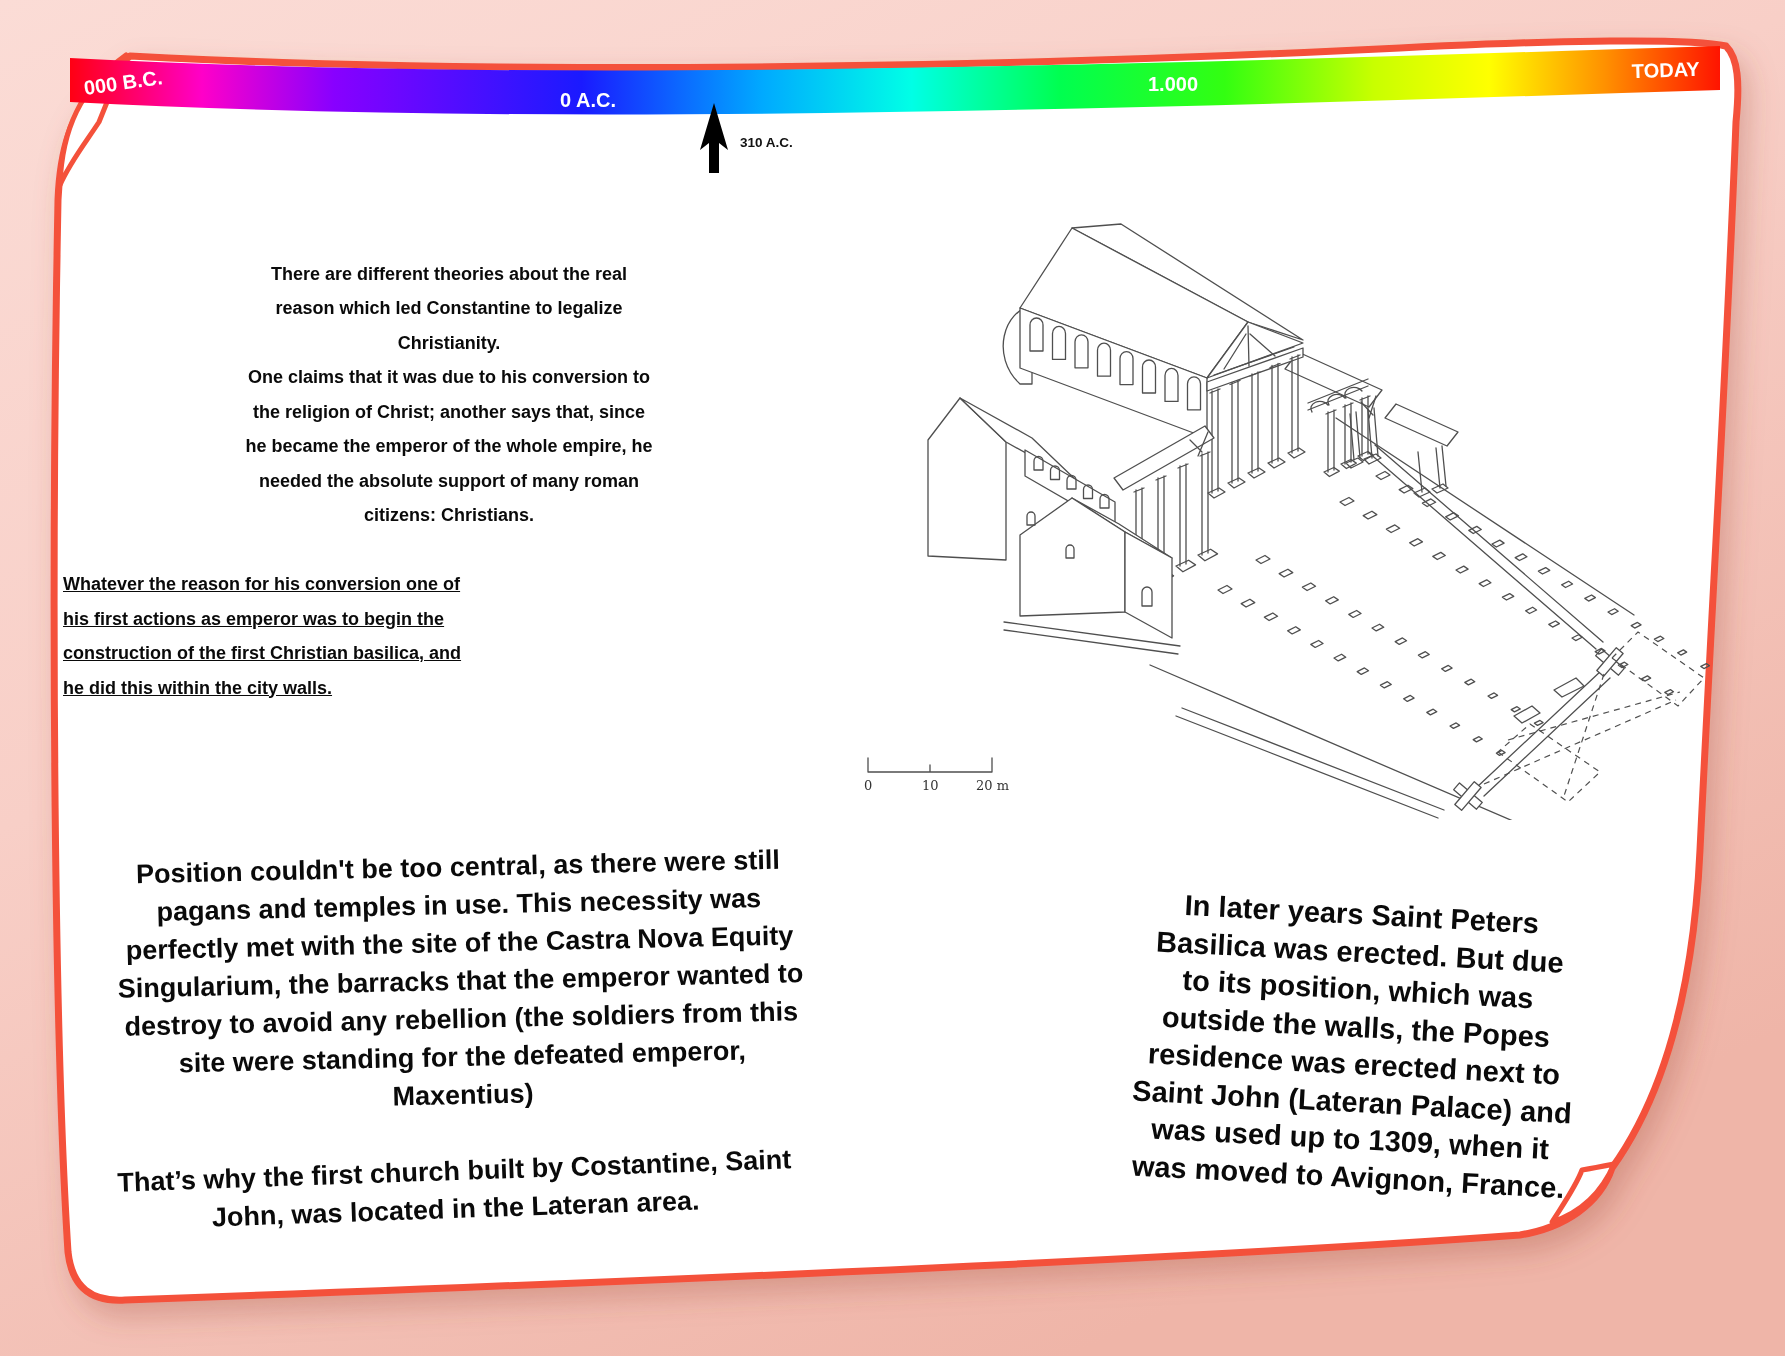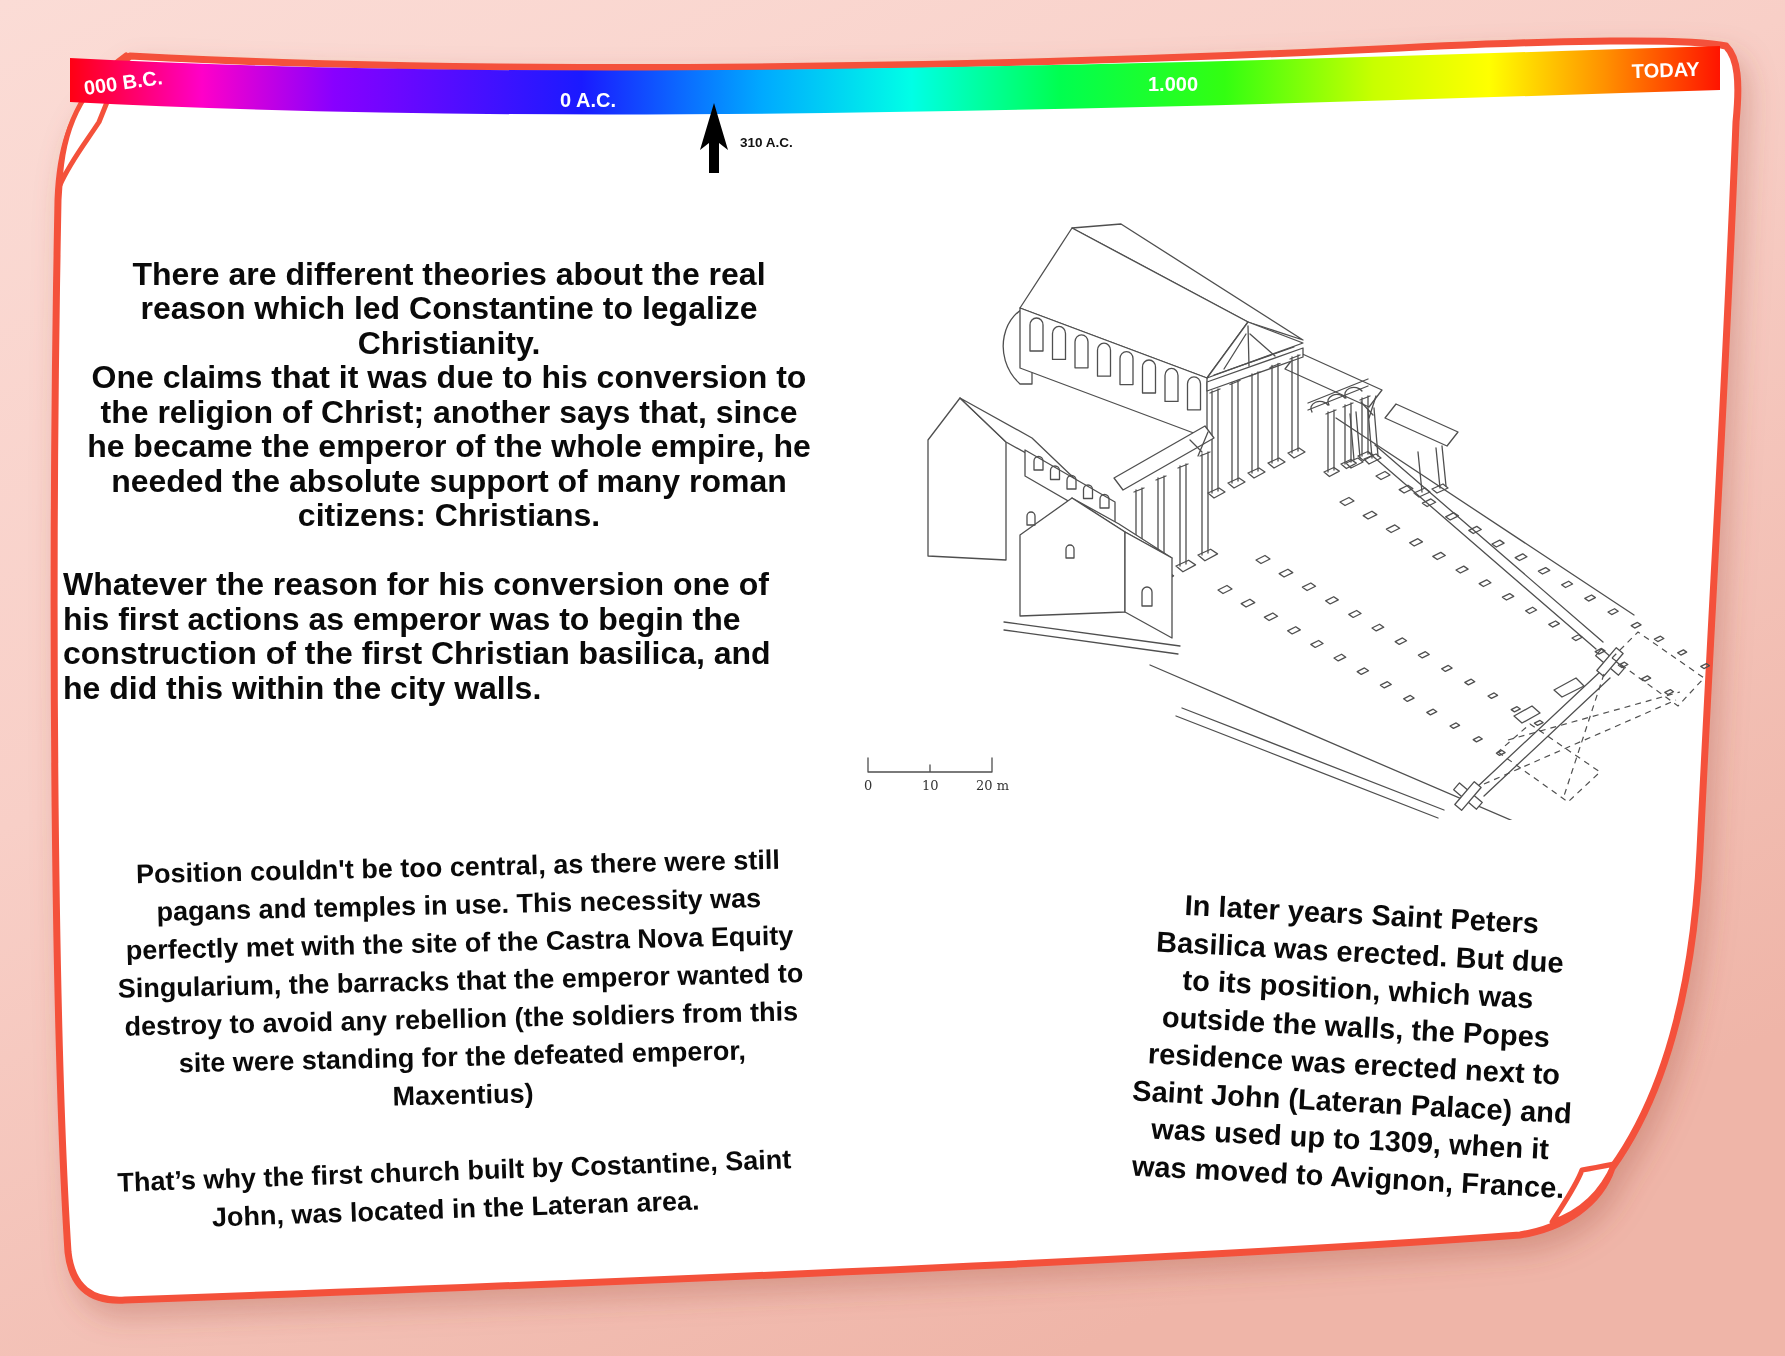--- a/index.html
+++ b/index.html
@@ -1,22 +1,22 @@
 <!DOCTYPE html>
 <html><head>
 <meta charset="utf-8">
 <style>
   html,body{margin:0;padding:0;}
   body{width:1785px;height:1356px;overflow:hidden;font-family:"Liberation Sans",sans-serif;}
   #canvas{position:relative;width:1785px;height:1356px;}
   #bg-svg{position:absolute;left:0;top:0;}
   .txt{position:absolute;color:#0a0a0a;font-weight:bold;white-space:pre-line;}
-  #block-theories{left:63px;top:222px;width:772px;font-size:32px;line-height:34.5px;}
+  #block-theories{left:63px;top:222px;width:772px;font-size:18px;line-height:34.5px;}
   #theories-centered{text-align:center;}
-  #theories-left{text-align:left;}
+  #theories-left{text-align:left;text-decoration:underline;}
   #block-position{left:58px;top:848px;width:805px;font-size:27px;line-height:38px;text-align:center;transform:rotate(-1.3deg);}
   #block-lateran{left:55px;top:1152px;width:800px;font-size:27px;line-height:38px;text-align:center;transform:rotate(-2deg);}
   #block-peters{left:1085px;top:896px;width:540px;font-size:29px;line-height:37.5px;text-align:center;transform:rotate(3deg);}
   #drawing-svg{position:absolute;left:820px;top:160px;}
   .dline{stroke:#4f4f4f;stroke-width:1.3;fill:none;stroke-linejoin:round;stroke-linecap:round;}
   .dfill{stroke:#4f4f4f;stroke-width:1.3;fill:#ffffff;stroke-linejoin:round;}
   .ddash{stroke:#4f4f4f;stroke-width:1.2;fill:none;stroke-dasharray:6 5;}
   .scaletxt{font-family:"DejaVu Serif",serif;font-size:13px;fill:#333;}
   .tl-label{font-family:"Liberation Sans",sans-serif;font-weight:bold;fill:#ffffff;font-size:20px;}
 </style>

